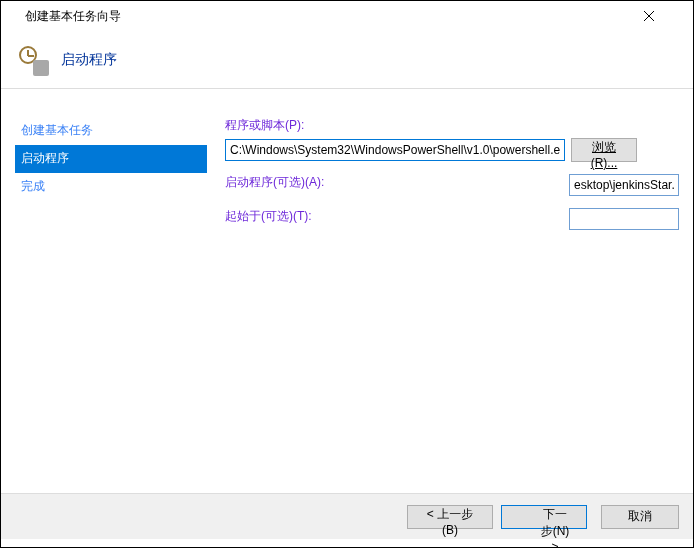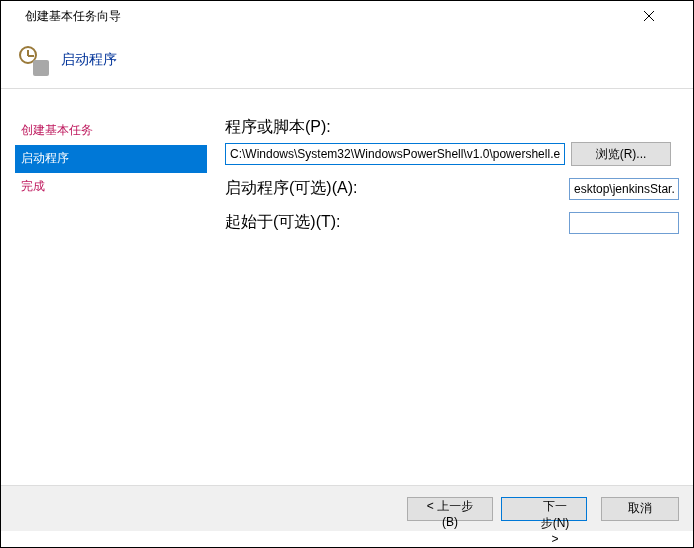--- a/index.html
+++ b/index.html
@@ -63,33 +63,33 @@
     }
     .sidebar {
       position: absolute;
       left: 14px; top: 28px;
       width: 192px;
     }
     .sidebar-item {
       padding: 5px 6px 6px 6px;
       font-size: 12px;
       cursor: pointer;
-      color: #be185d;
+      color: #3b82f6;
     }
     .sidebar-item.selected {
       background: #0078d7;
       color: #fff;
     }
     .main {
       position: absolute;
       left: 224px; top: 28px; right: 14px;
     }
     .field-label {
-      font-size: 16px;
-      color: #000000;
+      font-size: 12px;
+      color: #6d28d9;
       margin-bottom: 4px;
     }
     .inline-row {
       display: flex;
       align-items: center;
       gap: 6px;
       margin-bottom: 10px;
     }
     .text-input {
       height: 22px;
@@ -105,30 +105,30 @@
     .startin-input { width: 110px; }
     .btn {
       height: 24px;
       padding: 0 14px;
       background: #e1e1e1;
       border: 1px solid #adadad;
       font-size: 12px;
       font-family: inherit;
       cursor: pointer;
     }
-    .browse-btn { width: 100px; }
+    .browse-btn { width: 66px; text-decoration: underline; }
     .right-cell {
       position: absolute;
       right: 0;
     }
     .row2 { margin-top: 12px; position: relative; height: 22px; }
     .row3 { margin-top: 12px; position: relative; height: 22px; }
     .buttonbar {
       position: absolute;
-      bottom: 16px; left: 0; right: 0;
+      bottom: 8px; left: 0; right: 0;
       height: 46px;
       border-top: 1px solid #ddd;
       display: flex;
       justify-content: flex-end;
       align-items: center;
       padding: 0 14px;
       gap: 8px;
       background: #f0f0f0;
     }
     .nav-btn { width: 86px; }

